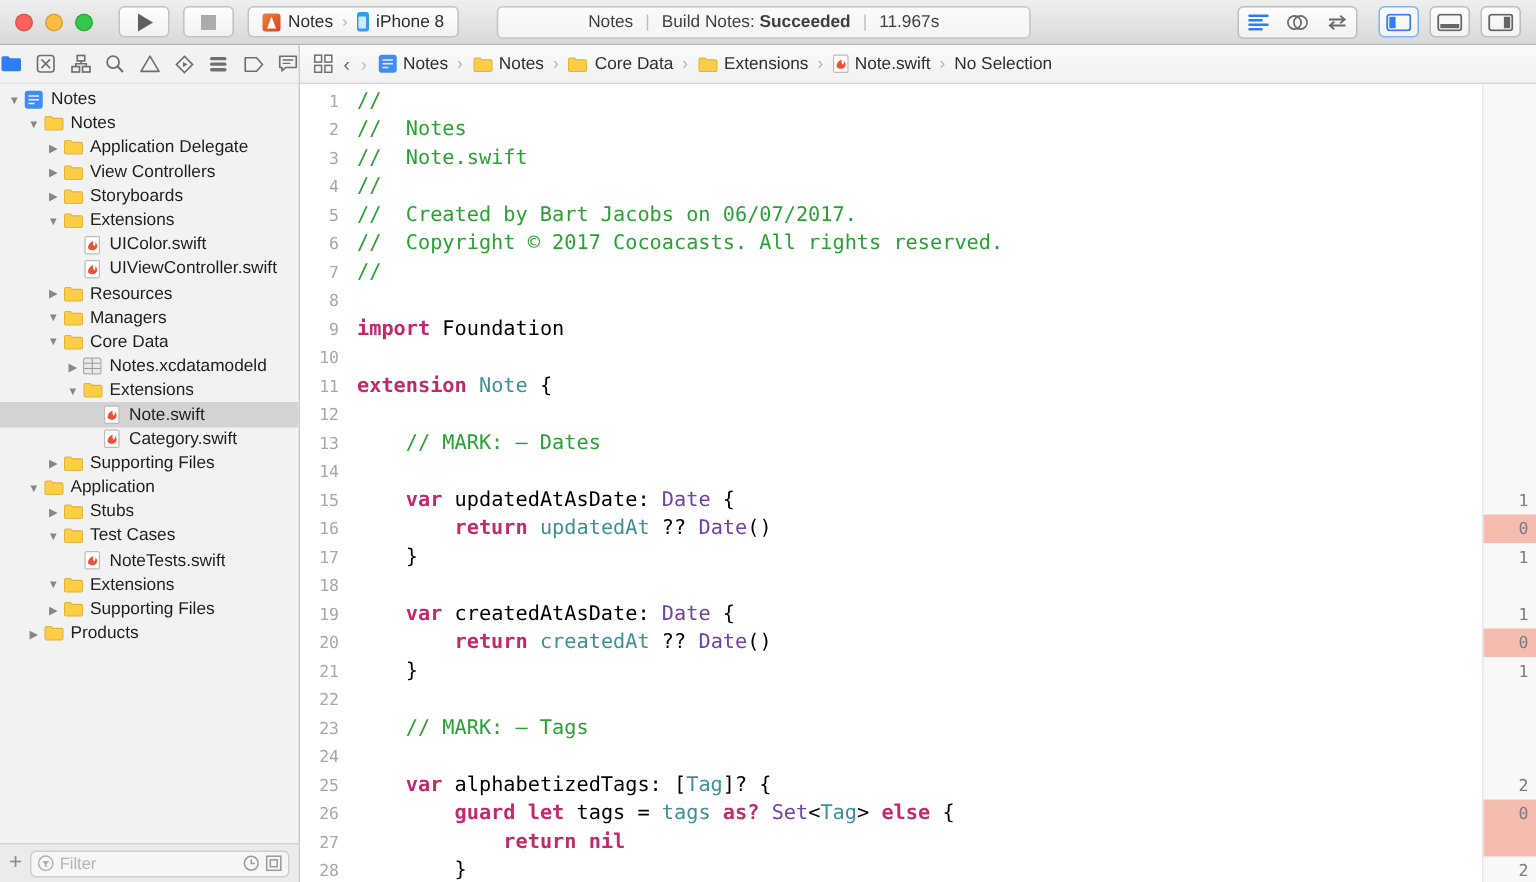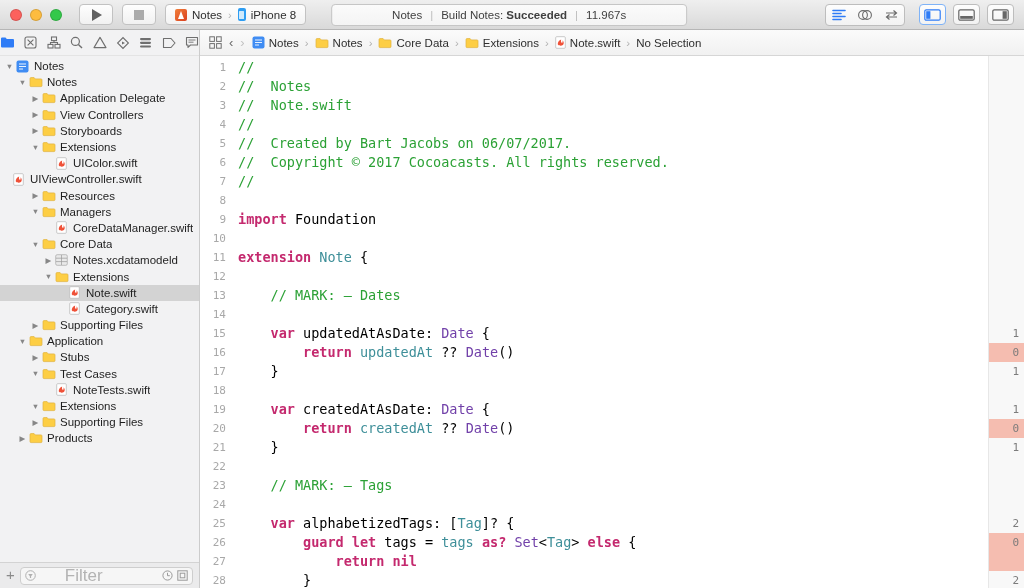--- a/index.html
+++ b/index.html
@@ -61,21 +61,21 @@
   .twisty { width:11px; text-align:center; color:#878787; font-size:7.5px; flex:none; }
   .ticon { width:15px; flex:none; display:flex; align-items:center; justify-content:center;
            margin-right:4px; }
   .tlabel { overflow:hidden; text-overflow:ellipsis; }
 
   .filterbar { height:26px; min-height:26px; border-top:1px solid #d3d3d3; background:#ebebec;
                display:flex; align-items:center; padding:0 6px; gap:5px; }
   .plus { color:#8a8a8a; font-size:15px; line-height:1; margin-top:-2px; }
   .ffield { flex:1; height:18px; border:1px solid #cecece; border-radius:4px; background:#f6f6f6;
             display:flex; align-items:center; padding:0 4px; gap:4px; }
-  .ffield .ph { flex:1; color:#b3b3b3; font-size:17px;margin-left:25px; }
+  .ffield .ph { flex:1; color:#b3b3b3; font-size:11px; }
 
   
   .right-col { flex:1; display:flex; flex-direction:column; min-width:0; }
   .jumpbar { height:26px; min-height:26px; background:linear-gradient(#fbfbfb,#f1f1f1);
              border-bottom:1px solid #d6d6d6; display:flex; align-items:center; padding:0 9px;
              gap:7px; font-size:11.5px; color:#2e2e2e; }
   .jb-sep { color:#b2b2b2; }
   .jb-item { display:flex; align-items:center; gap:4px; }
   .hist { font-size:13px; line-height:1; }
   .back { color:#6c6c6c; } .fwd { color:#c3c3c3; }
@@ -313,21 +313,21 @@
           <div class="trow" style="padding-left: 43px;">
             <span class="twisty"></span>
             <span class="ticon">
               <svg width="11" height="13" viewBox="0 0 11 13">
                 <rect x="0.7" y="0.7" width="9.6" height="11.6" rx="1" fill="#fff" stroke="#bcbcbc" stroke-width="0.8"></rect>
                 <path d="M2.8 8.6 C2.4 6.4 4 4.4 6.2 3.6 C5.7 4.8 5.9 6.2 7 7.2 C7.6 6.4 7.8 5.4 7.5 4.3 C9 5.7 9.2 7.8 7.9 9 C6.4 10.3 3.9 9.9 2.8 8.6 Z" fill="#ef5138"></path>
               </svg>
             </span>
             <span class="tlabel">UIColor.swift</span>
           </div>
-          <div class="trow" style="">
+          <div class="trow" style="padding-left: 43px;">
             <span class="twisty"></span>
             <span class="ticon">
               <svg width="11" height="13" viewBox="0 0 11 13">
                 <rect x="0.7" y="0.7" width="9.6" height="11.6" rx="1" fill="#fff" stroke="#bcbcbc" stroke-width="0.8"></rect>
                 <path d="M2.8 8.6 C2.4 6.4 4 4.4 6.2 3.6 C5.7 4.8 5.9 6.2 7 7.2 C7.6 6.4 7.8 5.4 7.5 4.3 C9 5.7 9.2 7.8 7.9 9 C6.4 10.3 3.9 9.9 2.8 8.6 Z" fill="#ef5138"></path>
               </svg>
             </span>
             <span class="tlabel">UIViewController.swift</span>
           </div>
           <div class="trow" style="padding-left: 30px;">
@@ -340,30 +340,20 @@
             <span class="tlabel">Resources</span>
           </div>
           <div class="trow" style="padding-left: 30px;">
             <span class="twisty">▼</span>
             <span class="ticon">
               <svg width="14" height="12" viewBox="0 0 14 12">
                 <path d="M1 2.6 Q1 1.6 2 1.6 L5.1 1.6 L6.3 2.9 L12 2.9 Q13 2.9 13 3.9 L13 9.6 Q13 10.6 12 10.6 L2 10.6 Q1 10.6 1 9.6 Z" fill="#fdce44" stroke="#e0b23e" stroke-width="0.7"></path>
               </svg>
             </span>
             <span class="tlabel">Managers</span>
-          </div>
-          <div class="trow" style="padding-left: 43px;">
-            <span class="twisty"></span>
-            <span class="ticon">
-              <svg width="11" height="13" viewBox="0 0 11 13">
-                <rect x="0.7" y="0.7" width="9.6" height="11.6" rx="1" fill="#fff" stroke="#bcbcbc" stroke-width="0.8"></rect>
-                <path d="M2.8 8.6 C2.4 6.4 4 4.4 6.2 3.6 C5.7 4.8 5.9 6.2 7 7.2 C7.6 6.4 7.8 5.4 7.5 4.3 C9 5.7 9.2 7.8 7.9 9 C6.4 10.3 3.9 9.9 2.8 8.6 Z" fill="#ef5138"></path>
-              </svg>
-            </span>
-            <span class="tlabel">CoreDataManager.swift</span>
           </div>
           <div class="trow" style="padding-left: 30px;">
             <span class="twisty">▼</span>
             <span class="ticon">
               <svg width="14" height="12" viewBox="0 0 14 12">
                 <path d="M1 2.6 Q1 1.6 2 1.6 L5.1 1.6 L6.3 2.9 L12 2.9 Q13 2.9 13 3.9 L13 9.6 Q13 10.6 12 10.6 L2 10.6 Q1 10.6 1 9.6 Z" fill="#fdce44" stroke="#e0b23e" stroke-width="0.7"></path>
               </svg>
             </span>
             <span class="tlabel">Core Data</span>
           </div>

